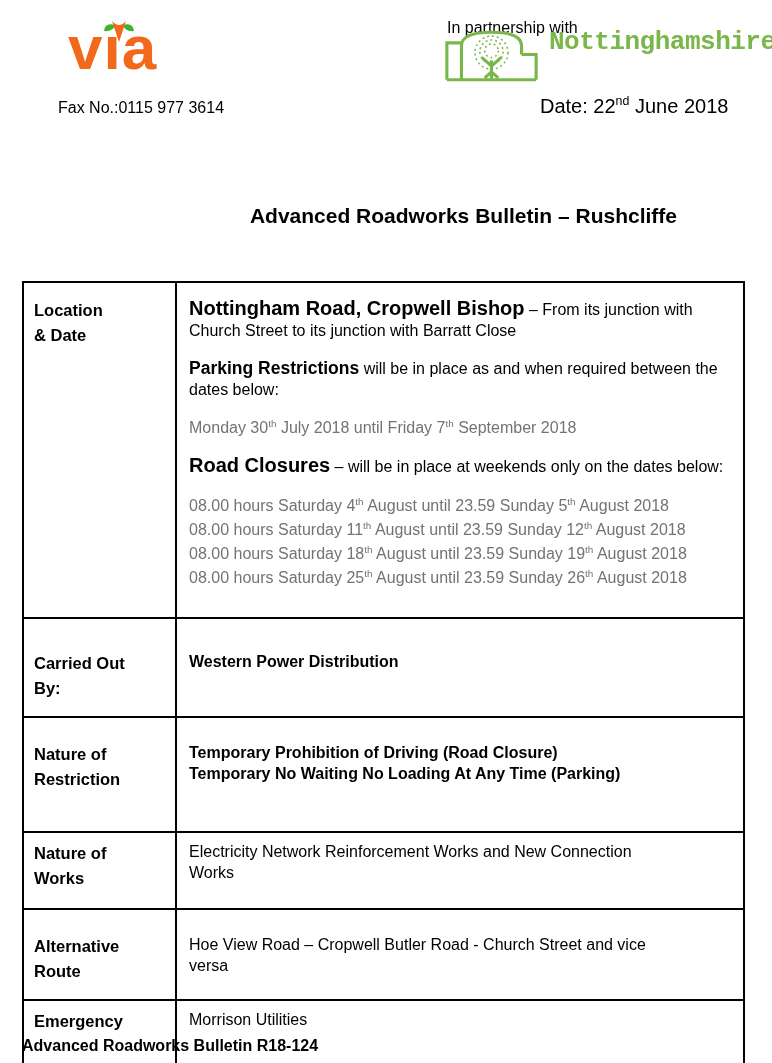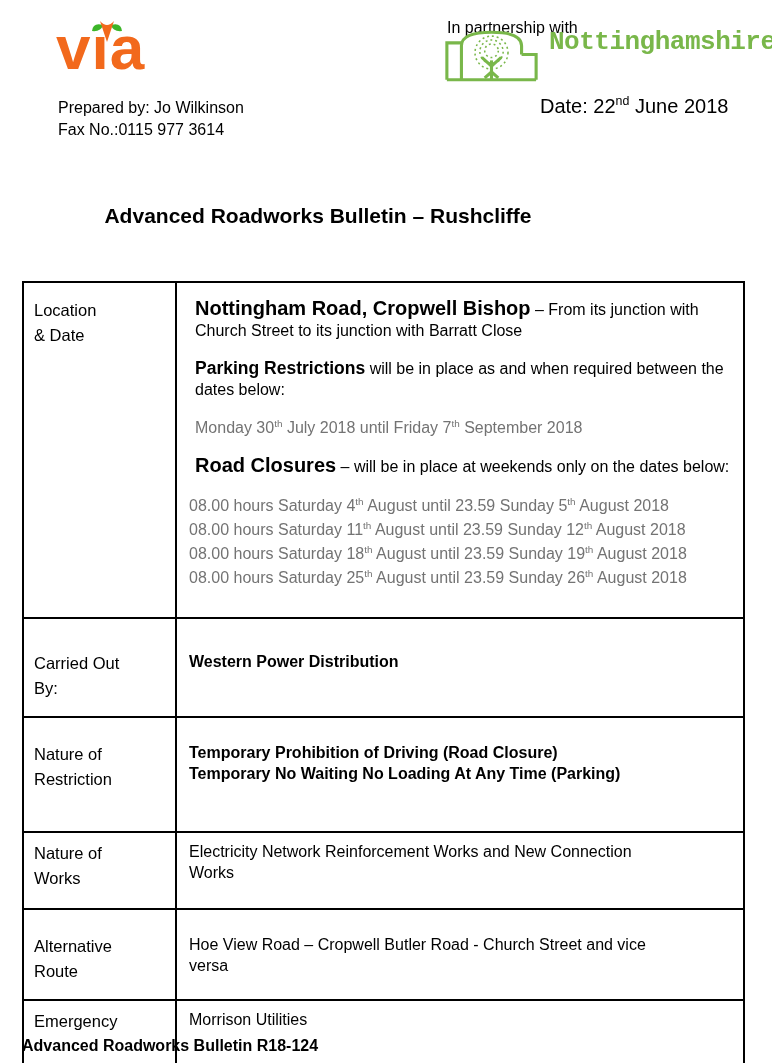--- a/index.html
+++ b/index.html
@@ -1,47 +1,47 @@
 <!DOCTYPE html>
 <html><head>
 <meta charset="utf-8">
 <style>
   html,body { margin:0; padding:0; background:#fff; }
   body { width:772px; height:1063px; font-family:"Liberation Sans", sans-serif; color:#000; }
   .page { position:relative; width:772px; height:1063px; background:#fff; overflow:hidden; }
 
   
-  .via-logo { position:absolute; left:56px; top:6px; width:140px; height:84px; }
+  .via-logo { position:absolute; left:68px; top:6px; width:140px; height:84px; }
   .via-text { font-size:62px; font-weight:bold; color:#F2691C; letter-spacing:1px; line-height:84px; }
   .via-dot { position:absolute; left:34px; top:13px; }
 
   .partnership { position:absolute; left:447px; top:3px; font-size:16px;margin-top:16px; }
   .ncc-emblem { position:absolute; left:443px; top:27px; }
   .ncc-wordmark { position:absolute; left:549px; top:29px; font-family:Liberation Mono, monospace;
                   font-weight:bold; color:#79B74A; font-size:26px; line-height:27px; letter-spacing:-0.5px; }
   .prepared { position:absolute; left:58px; top:97px; font-size:16px; line-height:22px; }
   .date-line { position:absolute; left:540px; top:95px; font-size:20px; }
 
-  .title-block { position:absolute; left:0; top:202px; width:636px; text-align:center;
-                 font-size:21px; font-weight:bold; line-height:28px; }
+  .title-block { position:absolute; left:0; top:202px; width:636px; text-align:right;
+                 font-size:21px; font-weight:bold; line-height:28px;padding-left:41px; }
 
   
   .bulletin-table { position:absolute; left:22px; top:281px; width:723px; border-collapse:collapse; }
   .bulletin-table td { border:2px solid #000; vertical-align:top; font-size:16px; line-height:21px; }
-  td.label-cell { width:137px; font-weight:normal; font-size:16.5px; line-height:25px; padding:0 4px 0 10px; }
+  td.label-cell { width:137px; font-weight:bold; font-size:16.5px; line-height:25px; padding:0 4px 0 10px; }
   td.content-cell { padding-left:12px; padding-right:10px; }
   .r1 td { height:318px; padding-top:15px; }
   .r2 td { height:64px;  padding-top:32px; }
   .r3 td { height:88px;  padding-top:24px; }
   .r4 td { height:66px;  padding-top:8px; }
   .r5 td { height:64px;  padding-top:24px; }
   .r6 td { height:65px;  padding-top:8px; }
   .r7 td { height:62px;  padding-top:8px; }
 
-  .para { margin:0 0 17px 6px; max-width:556px; }
+  .para { margin:0 0 17px 0; max-width:556px; }
   .closures { line-height:24px; }
   .alert { color:#737373; }
   .b { font-weight:bold; }
   .sup { font-size:62%; vertical-align:super; line-height:0; }
   .lg { font-size:20px; }
   .md { font-size:17.5px; }
 
   .footer-ref { position:absolute; left:22px; top:1037px; width:756px; text-align:left;
                 font-weight:bold; font-size:16px; }
 </style>
@@ -73,21 +73,20 @@
       <circle cx="50" cy="24" r="7"></circle>
       <circle cx="50" cy="25" r="12"></circle>
       <circle cx="50" cy="26" r="17"></circle>
     </g>
   </svg>
   <div class="ncc-wordmark">
     <div>Nottinghamshire</div>
   </div>
 
   <div class="prepared">
-      <div>Prepared by: Jo Wilkinson</div>
       <div>Fax No.:0115 977 3614</div>
     </div>
 
   <div class="date-line">
       <div><span>Date: 22</span><span class="sup">nd</span><span> June 2018</span></div>
     </div>
 
   <div class="title-block">
     <div>Advanced Roadworks Bulletin – Rushcliffe</div>
   </div>

